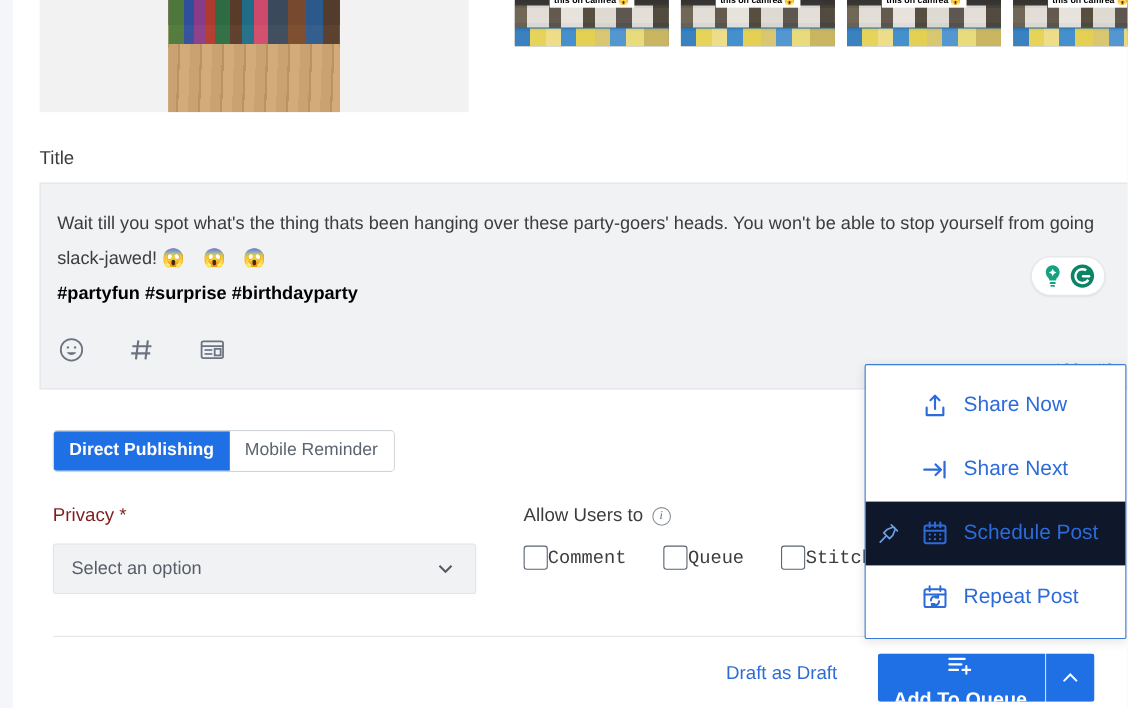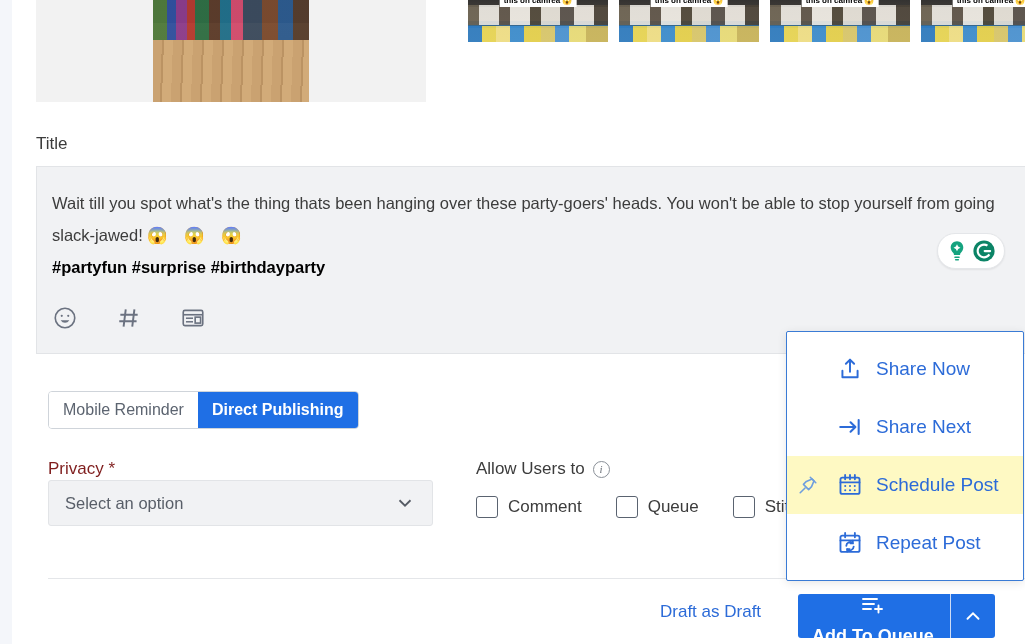--- a/index.html
+++ b/index.html
@@ -163,21 +163,21 @@
   .tab.active {
     background: #1f6fe5; color: #fff; font-weight: bold;
   }
 
   
   .lbl-privacy {
     position: absolute; left: 36px; top: 459px;
     font-size: 17px; color: #7f1d1d;
   }
   .select {
-    position: absolute; left: 36px; top: 480px;
+    position: absolute; left: 36px; top: 494px;
     width: 385px; height: 46px;
     background: #f1f2f4; border: 1px solid #e2e4e7; border-radius: 3px;
     display: flex; align-items: center; padding: 0 16px;
     font-size: 16.5px; color: #585e68; cursor: pointer;
   }
   .select .chev { margin-left: auto; color: #555b64; }
 
   
   .allow-head {
     position: absolute; left: 464px; top: 459px;
@@ -188,21 +188,21 @@
     width: 17px; height: 17px; border-radius: 50%;
     border: 1.4px solid #8a9098; color: #6b7078;
     font-size: 11px; font-style: italic;
     display: flex; align-items: center; justify-content: center;
     font-family: "Liberation Serif", serif;
   }
   .checks {
     position: absolute; left: 464px; top: 496px;
     display: flex; align-items: center; gap: 0;
   }
-  .chk-item { display: flex; align-items: center; gap: 10px; margin-right: 34px; cursor: pointer; }
+  .chk-item { display: flex; align-items: flex-end; margin-right: 34px; cursor: pointer; font-family: Liberation Mono, monospace; }
   .box {
     width: 22px; height: 22px; border: 1.6px solid #5a6370; border-radius: 3px;
     background: #fff;
   }
   .chk-label { font-size: 17px; color: #3c3c3c; white-space: nowrap; }
 
   
   .hr {
     position: absolute; left: 36px; top: 578px; width: 978px; height: 1px;
     background: #e4e6e9;
@@ -240,21 +240,21 @@
   .menu-item {
     position: relative;
     height: 58px; display: flex; align-items: center;
     color: #2c6bd8; font-size: 19px; cursor: pointer;
     padding-left: 55px;
   }
   .menu-item .mi-icon {
     position: absolute; left: 50px; display: flex; align-items: center;
   }
   .menu-item .mi-label { margin-left: 34px; white-space: nowrap; text-align: right; }
-  .menu-item.hovered { background: #fef9c3; }
+  .menu-item.hovered { background: #0f172a; }
   .pin {
     position: absolute; left: 10px; top: 50%; transform: translateY(-50%);
     color: #6e9ede;
   }
   svg { display: block; }
 </style>
 </head>
 <body>
 
 <div id="root">
@@ -350,22 +350,22 @@
         </span>
       </div>
 
       <div class="char-count">
         <span>188</span>
         <span>#3</span>
       </div>
     </div>
 
     <div class="tabs">
+      <div class="tab active">Direct Publishing</div>
       <div class="tab">Mobile Reminder</div>
-      <div class="tab active">Direct Publishing</div>
     </div>
 
     <div class="lbl-privacy">Privacy *</div>
 
     <div class="select">
       <span>Select an option</span>
       <span class="chev">
         <svg width="22" height="22" viewBox="0 0 24 24" fill="none" stroke="#555b64" stroke-width="2">
           <path d="M6 9l6 6 6-6"></path>
         </svg>

